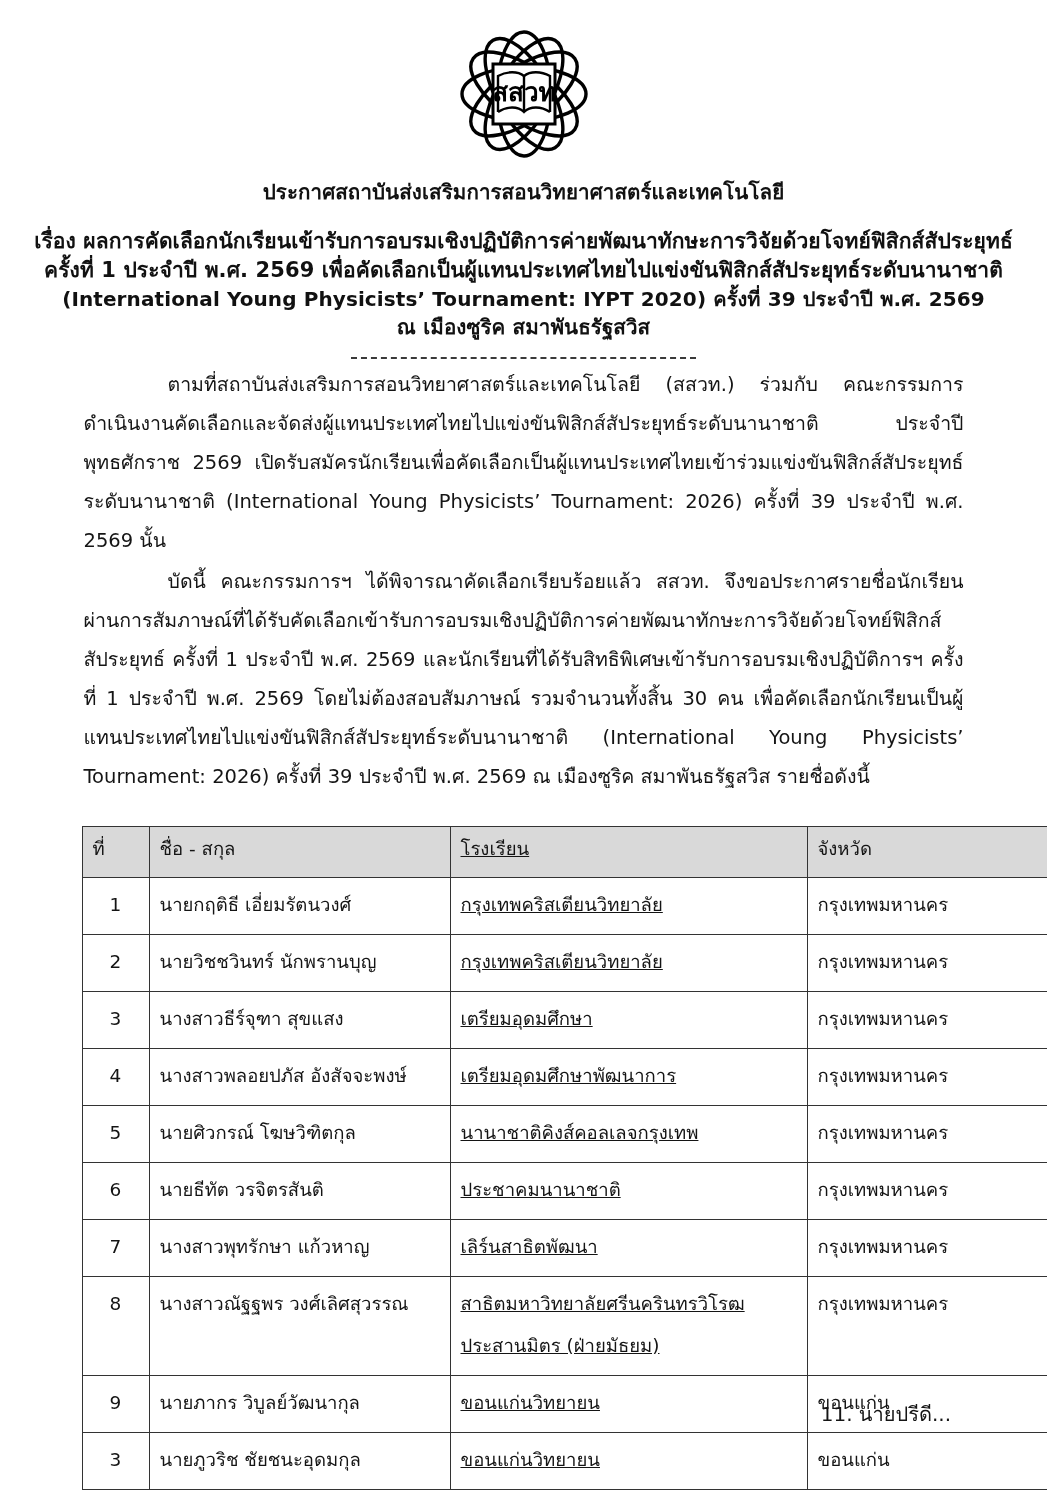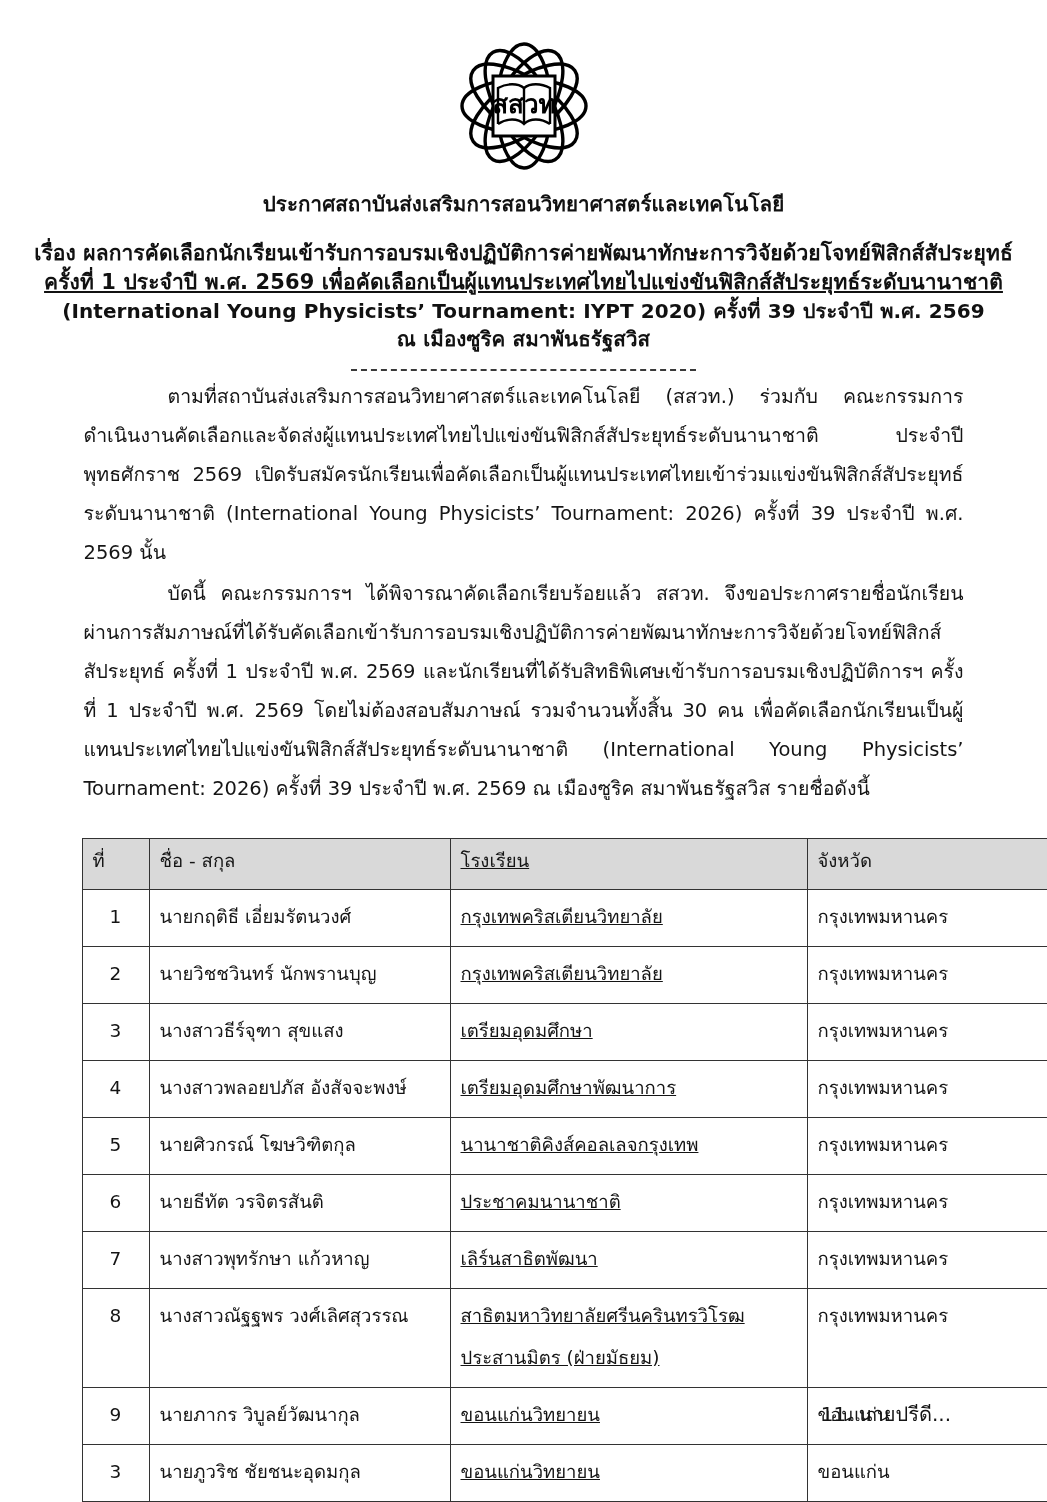--- a/index.html
+++ b/index.html
@@ -23,42 +23,42 @@
     box-sizing: border-box;
     padding: 0;
   }
 
   
   .logo-wrap {
     width: 100%;
     display: flex;
     justify-content: center;
     align-items: flex-start;
-    padding-top: 36px;
+    padding-top: 24px;
   }
   .logo-svg { display: block; }
 
   
   .heading-block {
     margin-top: 14px;
     text-align: center;
     line-height: 1.0;
   }
   .heading-line {
     font-size: 20.5px;
     font-weight: bold;
     letter-spacing: 0.1px;
     margin: 0 auto;
     padding: 4px 16px;
     color: #111;
     white-space: nowrap;
   }
   .heading-line.l1 { font-size: 20.5px; }
   .heading-line.l2 { font-size: 21px; margin-top: 20px; }
-  .heading-line.l3 { font-size: 21px; text-decoration: underline; }
+  .heading-line.l3 { font-size: 21px; }
   .heading-line.l4 { font-size: 20px; }
   .heading-line.l5 { font-size: 20.5px; }
 
   
   .sep-wrap {
     display: flex;
     justify-content: center;
     margin-top: 16px;
     margin-bottom: 6px;
   }

